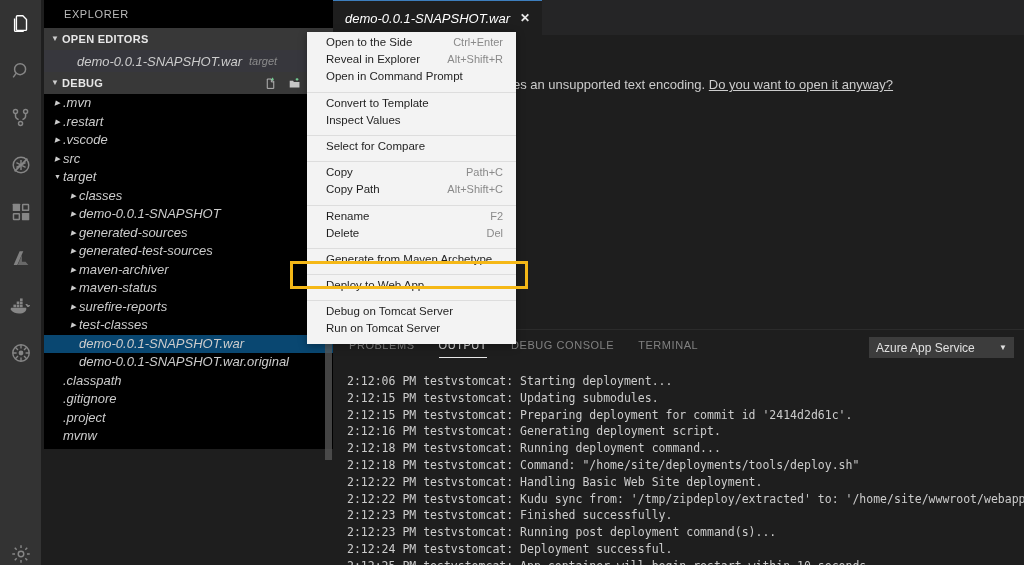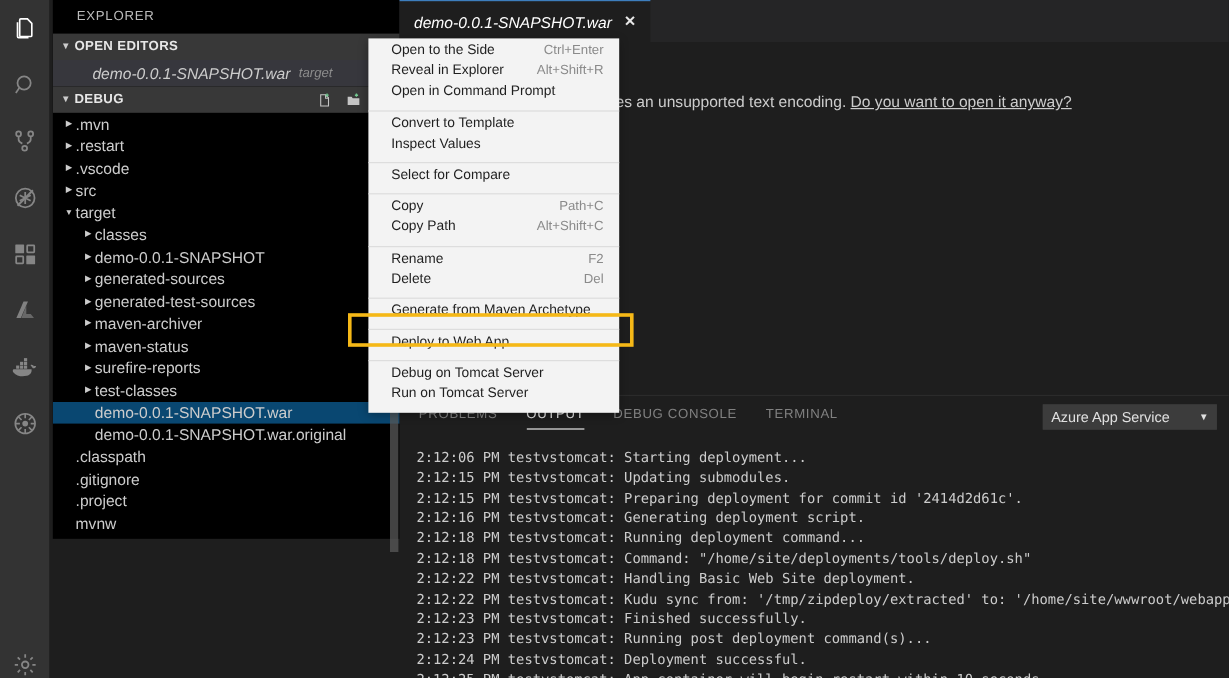--- a/index.html
+++ b/index.html
@@ -59,22 +59,23 @@
   .open-editor-row {
     height:22px; display:flex; align-items:center;
     padding-left:33px; background:#37373d;
     font-size:13px; gap:7px;
   }
   .open-editor-row .oe-name { font-style:italic; color:#cccccc; }
   .open-editor-row .oe-desc { font-style:italic; color:#8c8c8c; font-size:11px; }
 
   .tree { font-size:13px; color:#cccccc; }
   .trow {
-    height:18.5px; display:flex; align-items:flex-end;
+    height:18.5px; display:flex; align-items:center;
     white-space:nowrap;
+    font-style:italic;
   }
   .trow.selected { background:#094771; }
   .trow .arrow {
     width:11px; flex:0 0 11px; font-size:7px; color:#cccccc;
     text-align:center; line-height:18px;
   }
   .trow .tname { line-height:18px; }
 
   .explorer-scroll {
     position:absolute; left:325px; top:330px; width:7px; height:130px;

